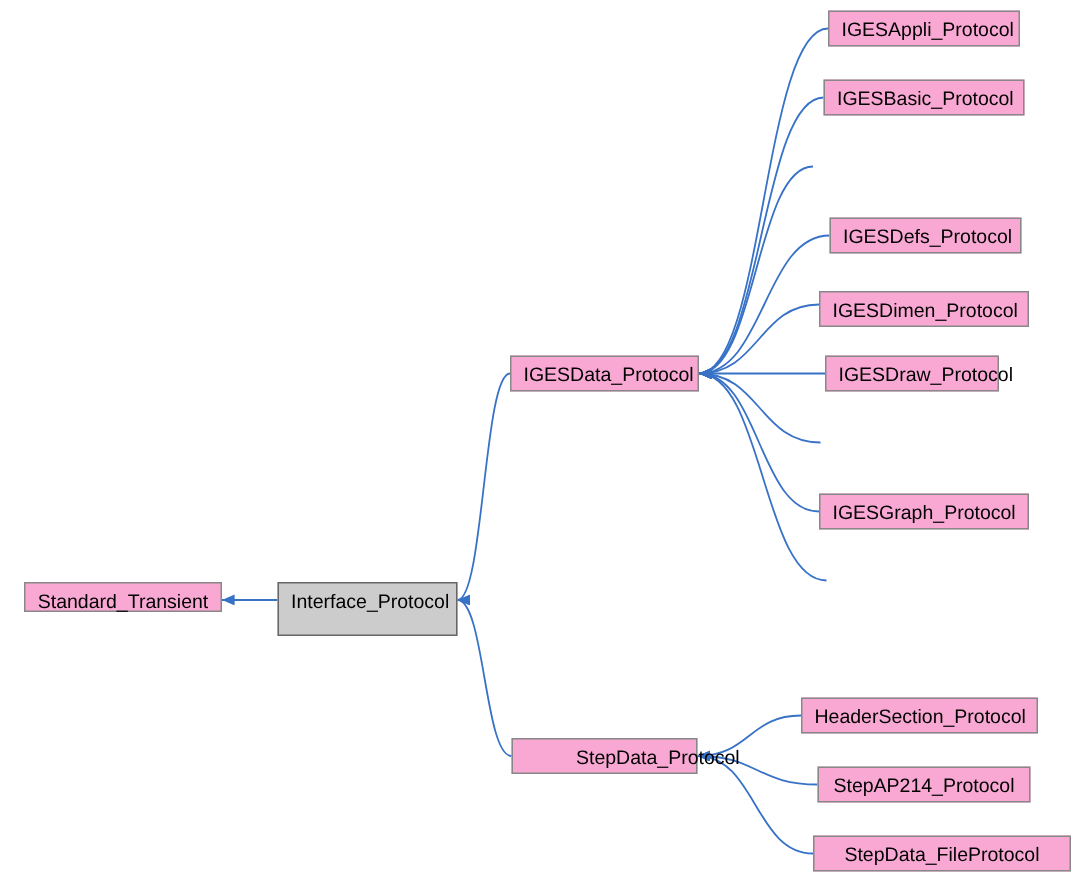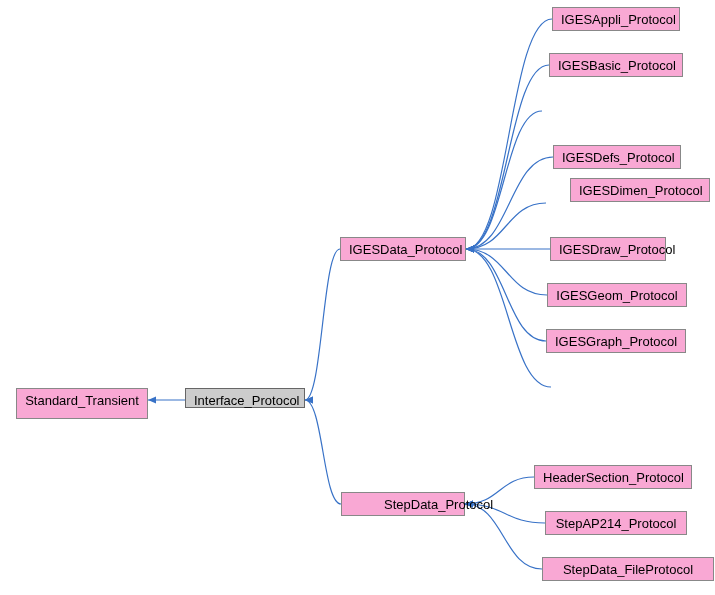--- a/index.html
+++ b/index.html
@@ -62,27 +62,26 @@
       <path d="M 553 157 C 509.5 157 509.5 249 466 249" class="edge" marker-end="url(#arrow)"></path>
       <path d="M 546 203 C 506 203 506 249 466 249" class="edge" marker-end="url(#arrow)"></path>
       <path d="M 550 249 L 466 249" class="edge" marker-end="url(#arrow)"></path>
       <path d="M 547 295 C 506.5 295 506.5 249 466 249" class="edge" marker-end="url(#arrow)"></path>
       <path d="M 546 341 C 506 341 506 249 466 249" class="edge" marker-end="url(#arrow)"></path>
       <path d="M 551 387 C 508.5 387 508.5 249 466 249" class="edge" marker-end="url(#arrow)"></path>
       <path d="M 534 477 C 499.5 477 499.5 504 465 504" class="edge" marker-end="url(#arrow)"></path>
       <path d="M 545 523 C 505 523 505 504 465 504" class="edge" marker-end="url(#arrow)"></path>
       <path d="M 542 569 C 503.5 569 503.5 504 465 504" class="edge" marker-end="url(#arrow)"></path>
     </svg>
-<div class="node" style="left: 16px; top: 388px; width: 132px; height: 31px;"><span>Standard_Transient</span></div>
-    <div class="node focus" style="left: 185px; top: 388px; width: 120px; height: 20px;"><span>Interface_Protocol</span></div>
+<div class="node" style="left: 16px; top: 388px; width: 132px; height: 20px;"><span>Standard_Transient</span></div>
+    <div class="node focus" style="left: 185px; top: 388px; width: 120px; height: 36px;"><span>Interface_Protocol</span></div>
     <div class="node" style="left: 340px; top: 237px; width: 126px; height: 24px;"><span>IGESData_Protocol</span></div>
     <div class="node" style="left: 341px; top: 492px; width: 124px; height: 24px; padding-left: 42px;"><span>StepData_Protocol</span></div>
     <div class="node" style="left: 552px; top: 7px; width: 128px; height: 24px;"><span>IGESAppli_Protocol</span></div>
     <div class="node" style="left: 549px; top: 53px; width: 134px; height: 24px;"><span>IGESBasic_Protocol</span></div>
     <div class="node" style="left: 553px; top: 145px; width: 128px; height: 24px;"><span>IGESDefs_Protocol</span></div>
-    <div class="node" style="left: 546px; top: 178px; width: 140px; height: 24px; margin-left: 24px;"><span>IGESDimen_Protocol</span></div>
+    <div class="node" style="left: 546px; top: 194px; width: 140px; height: 24px;"><span>IGESDimen_Protocol</span></div>
     <div class="node" style="left: 550px; top: 237px; width: 116px; height: 24px;"><span>IGESDraw_Protocol</span></div>
-    <div class="node" style="left: 547px; top: 283px; width: 140px; height: 24px;"><span>IGESGeom_Protocol</span></div>
     <div class="node" style="left: 546px; top: 329px; width: 140px; height: 24px;"><span>IGESGraph_Protocol</span></div>
     <div class="node" style="left: 534px; top: 465px; width: 158px; height: 24px;"><span>HeaderSection_Protocol</span></div>
     <div class="node" style="left: 545px; top: 511px; width: 142px; height: 24px;"><span>StepAP214_Protocol</span></div>
     <div class="node" style="left: 542px; top: 557px; width: 172px; height: 24px;"><span>StepData_FileProtocol</span></div>
   </div>
 
 </body></html>

